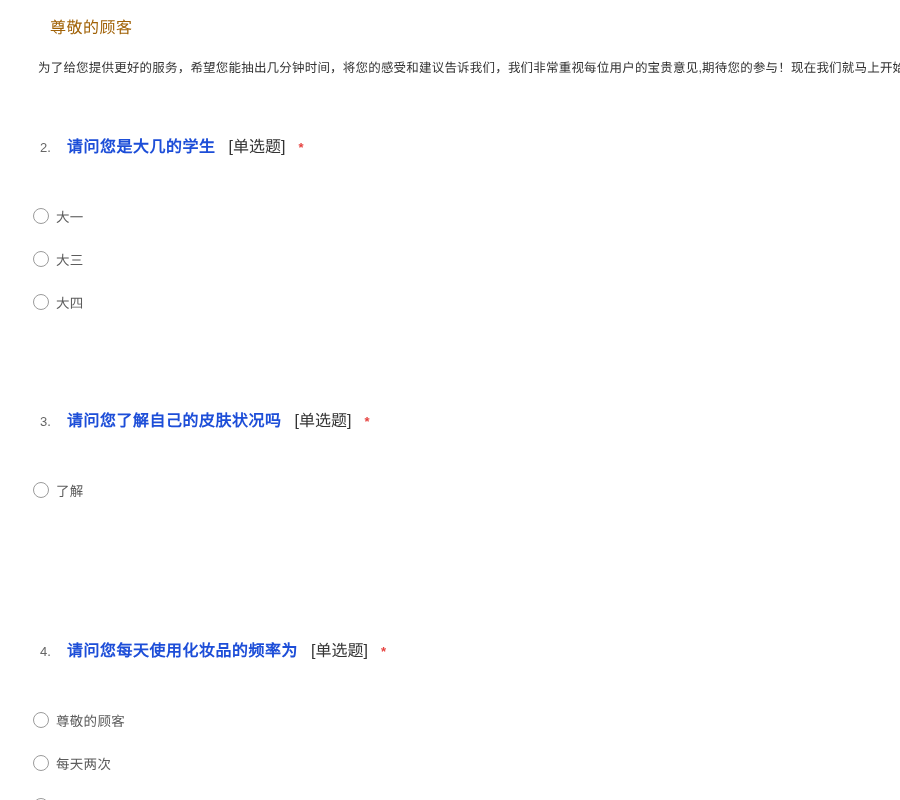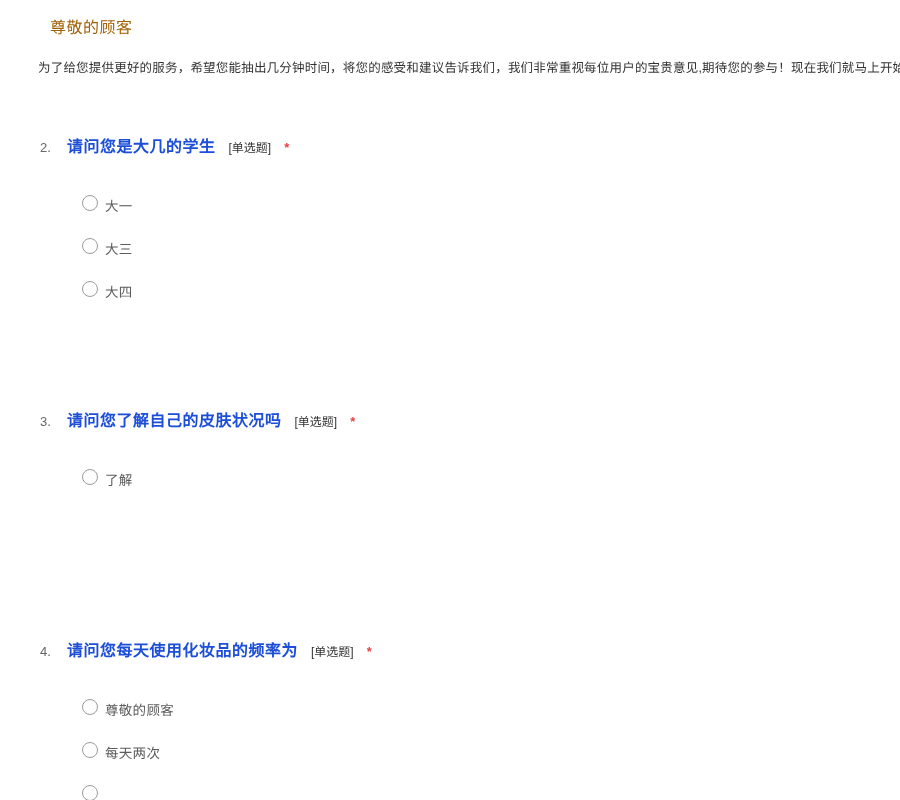--- a/index.html
+++ b/index.html
@@ -46,36 +46,37 @@
     font-size: 13px;
     color: #666666;
   }
   .q-title {
     font-size: 16px;
     font-weight: 700;
     color: #1d4ed8;
     letter-spacing: 0.5px;
   }
   .q-type {
-    font-size: 12px;
+    font-size: 16px;
     color: #333333;
     margin-left: 13px;
     text-align: right;
   }
   .q-required {
     font-size: 13px;
     color: #e64340;
     margin-left: 13px;
     font-weight: 700;
   }
   .options { margin-top: 36px; }
   .option {
     display: flex;
+    align-items: center;
     height: 43px;
-    padding-left: 82px;
+    padding-left: 33px;
     cursor: pointer;
   }
   .radio {
     flex: 0 0 16px;
     width: 16px;
     height: 16px;
     border: 1px solid #9b9b9b;
     border-radius: 50%;
     background: #ffffff;
   }

